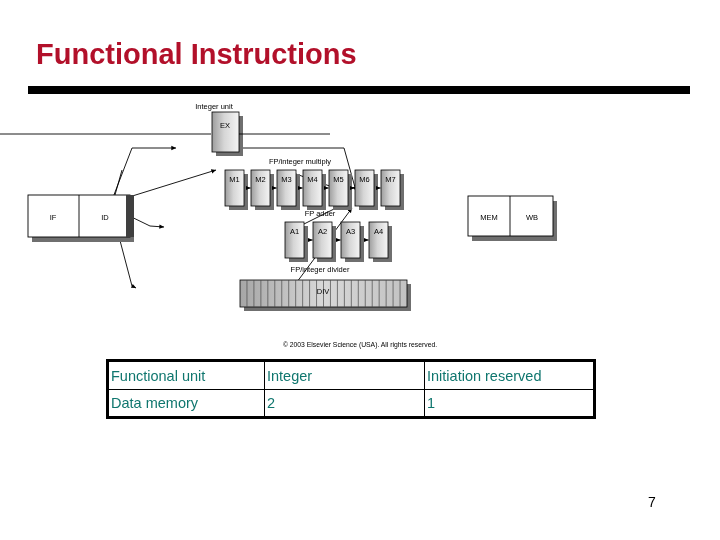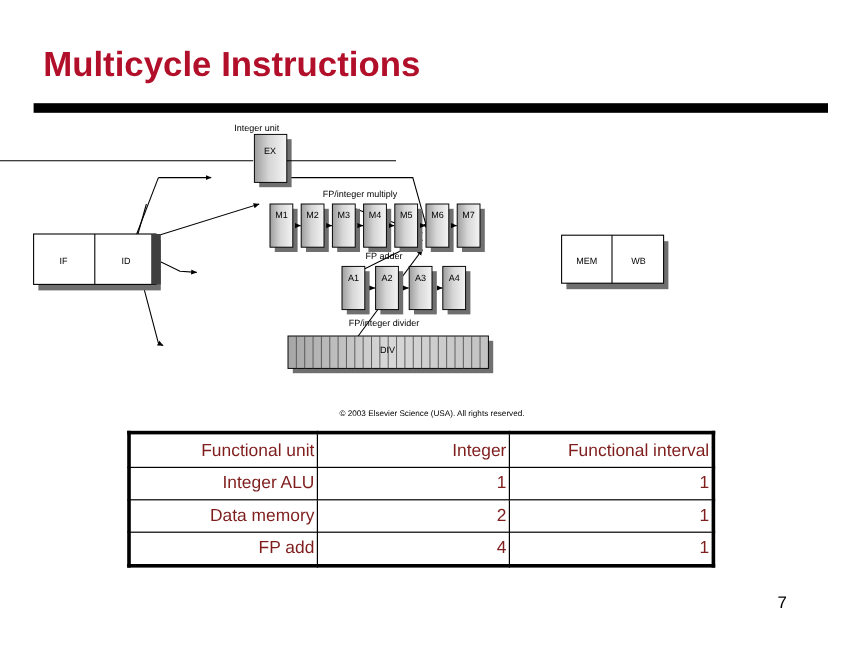--- a/index.html
+++ b/index.html
@@ -57,23 +57,23 @@
   }
   table.spec {
     border-collapse: collapse;
     width: 487px;
     table-layout: fixed;
     border: 3px solid #000;
     background: #fff;
   }
   table.spec td {
     border: 1px solid #000;
-    text-align: right;
+    text-align: left;
     font-size: 14.5px;
-    color: #7f1d1d;
+    color: #0f766e;
     height: 26px;
     padding: 0 2px;
     font-family: "Liberation Sans", sans-serif;
   }
   table.spec tr.hdr td { height: 27px; }
   col.c1 { width: 157px; }
   col.c2 { width: 160px; }
   col.c3 { width: 170px; }
   
   .page-num {
@@ -82,21 +82,21 @@
     top: 494px;
     font-size: 14px;
     color: #000;
   }
 </style>
 </head>
 <body>
 
 <div class="slide">
 
-  <div class="slide-title">Multicycle Instructions</div>
+  <div class="slide-title">Functional Instructions</div>
   <div class="title-rule"></div>
 
   <div class="figure">
     <svg width="720" height="262" viewBox="0 0 720 262" xmlns="http://www.w3.org/2000/svg">
       <defs>
         <linearGradient id="boxgrad" x1="0" y1="0" x2="1" y2="0">
           <gradient-stop></gradient-stop>
           <stop offset="0%" stop-color="#9d9d9d"></stop>
           <stop offset="45%" stop-color="#d6d6d6"></stop>
           <stop offset="100%" stop-color="#f4f4f4"></stop>
@@ -273,36 +273,26 @@
     <table class="spec">
       <colgroup>
           <col class="c1">
           <col class="c2">
           <col class="c3">
         </colgroup>
       <tbody>
         <tr class="hdr">
           <td>Functional unit</td>
           <td>Integer</td>
-          <td>Functional interval</td>
-        </tr>
-        <tr>
-          <td>Integer ALU</td>
-          <td>1</td>
-          <td>1</td>
+          <td>Initiation reserved</td>
         </tr>
         <tr>
           <td>Data memory</td>
           <td>2</td>
           <td>1</td>
         </tr>
-        <tr>
-          <td>FP add</td>
-          <td>4</td>
-          <td>1</td>
-        </tr>
       </tbody>
     </table>
   </div>
 
   <div class="page-num">7</div>
 
 </div>
 
 </body></html>

